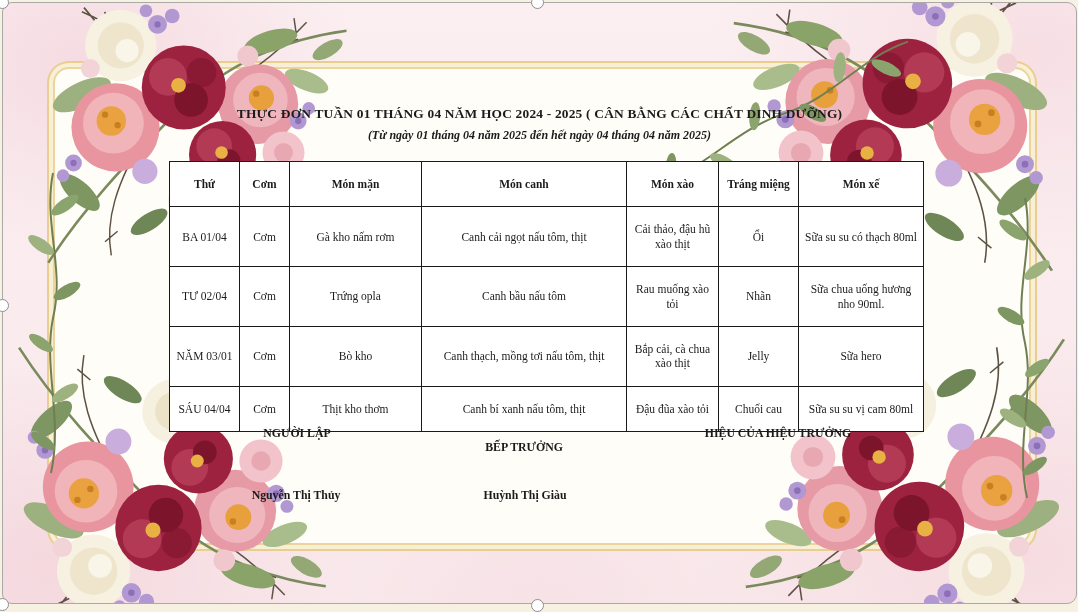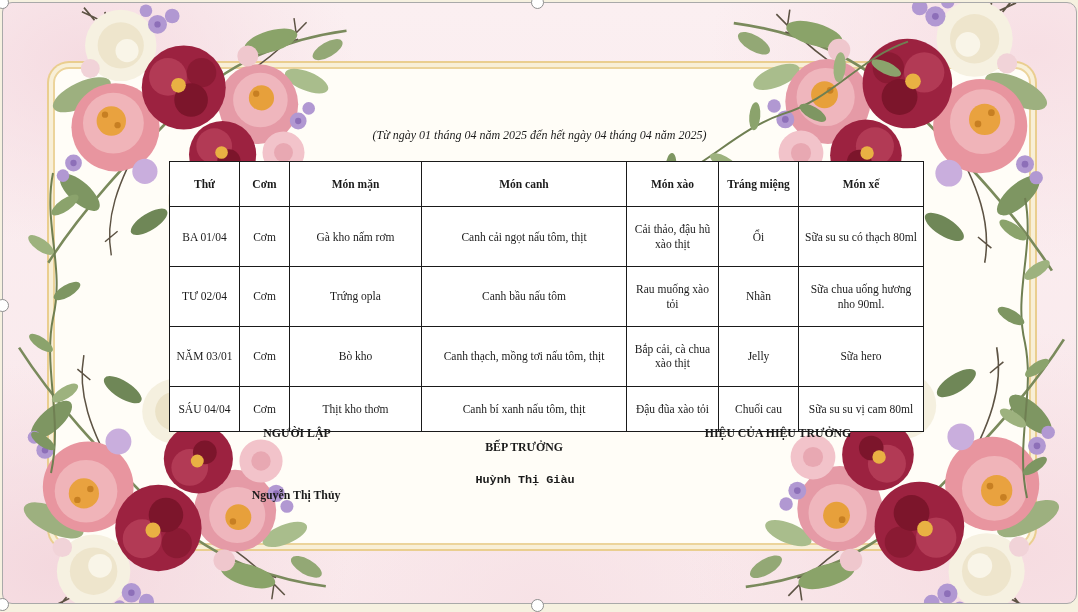--- a/index.html
+++ b/index.html
@@ -32,21 +32,21 @@
   }
   .floral{position:absolute;inset:0;z-index:2;pointer-events:none;}
   .content{position:absolute;inset:0;z-index:3;}
   
   .title{
     position:absolute;top:103px;left:0;width:100%;text-align:center;
     font-size:13.4px;font-weight:bold;letter-spacing:.2px;white-space:nowrap;
   }
   .subtitle{
     position:absolute;top:125px;left:0;width:100%;text-align:center;
-    font-size:12px;font-weight:normal;font-style:italic;white-space:nowrap;
+    font-size:12px;font-weight:bold;font-style:italic;white-space:nowrap;
   }
   
   table.menu{
     position:absolute;left:166px;top:158px;width:754px;height:248px;
     border-collapse:collapse;table-layout:fixed;background:#fff;
     font-size:11.5px;line-height:1.25;
   }
   table.menu th, table.menu td{
     border:1px solid #1a1a1a;text-align:center;vertical-align:middle;
     padding:15px 4px;overflow:hidden;
@@ -55,21 +55,21 @@
   table.menu tbody tr{height:42px;}
   table.menu th{font-weight:bold;}
   col.c1{width:70px;} col.c2{width:50px;} col.c3{width:132px;}
   col.c4{width:205px;} col.c5{width:92px;} col.c6{width:80px;} col.c7{width:125px;}
   
   .sig{position:absolute;white-space:nowrap;font-weight:bold;font-size:11.8px;transform:translateX(-50%);}
   .role-1{left:294px;top:423px;}
   .role-2{left:521px;top:437px;}
   .role-3{left:775px;top:423px;}
   .name-1{left:293px;top:485px;}
-  .name-2{left:522px;top:470px;font-family:Liberation Mono, monospace;}
+  .name-2{left:522px;top:485px;}
   
   .handle{
     position:absolute;width:13px;height:13px;border-radius:50%;
     background:#fff;border:1.5px solid #8f8f8f;box-sizing:border-box;z-index:10;
   }
   .h-tl{left:-4px;top:-4px;}
   .h-tc{left:531px;top:-4px;}
   .h-lc{left:-4px;top:299px;}
   .h-bl{left:-4px;top:598px;}
   .h-bc{left:531px;top:599px;}
@@ -164,20 +164,21 @@
       <use href="#bq" transform="translate(1078,-18) scale(-1.12,1.12)"></use>
       <use href="#bq" transform="translate(-12,620) scale(1.08,-1.08)"></use>
       <use href="#bq" transform="translate(1090,622) scale(-1.12,-1.12)"></use>
 
       <use href="#vine" transform="translate(40,170)"></use>
       <use href="#vine" transform="translate(1032,195) scale(-1,1)"></use>
       <use href="#vine" transform="translate(900,30) rotate(60)"></use>
     </svg>
 
     <div class="content">
+      <div class="title">THỰC ĐƠN TUẦN 01 THÁNG  04 NĂM HỌC 2024 - 2025 ( CÂN BẰNG CÁC CHẤT DINH DƯỠNG)</div>
       <div class="subtitle">(Từ ngày 01 tháng 04 năm 2025 đến hết ngày 04 tháng 04 năm 2025)</div>
 
       <table class="menu">
         <colgroup>
           <col class="c1">
             <col class="c2">
             <col class="c3">
             <col class="c4">
           <col class="c5">
             <col class="c6">

